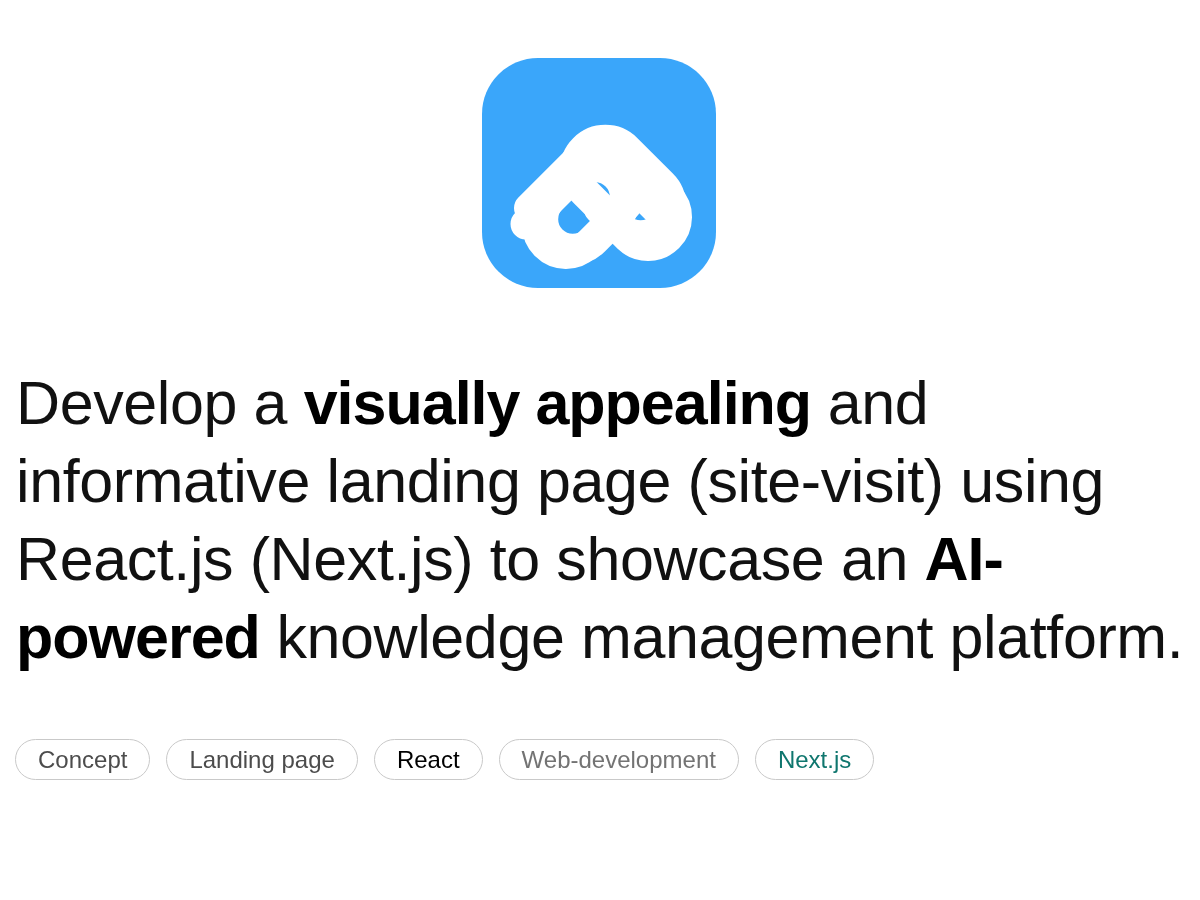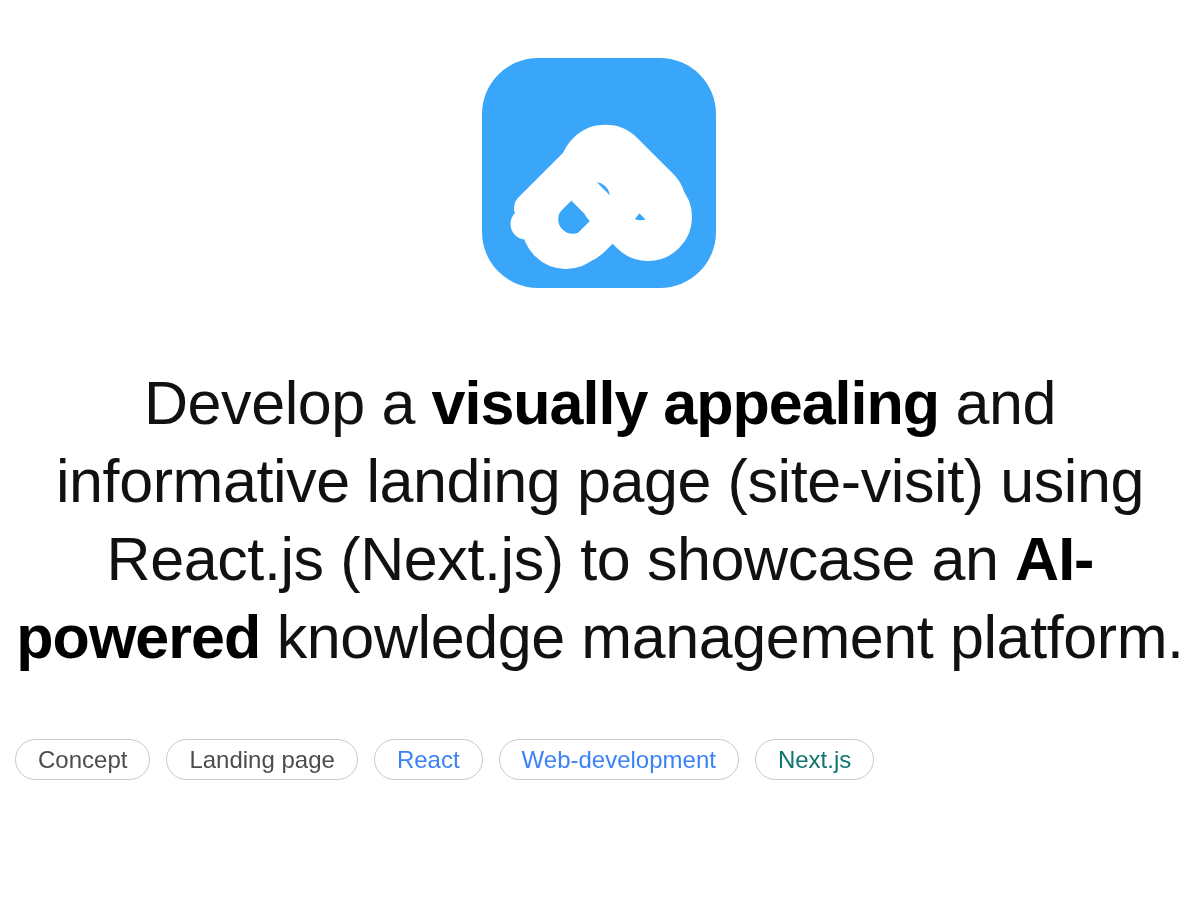--- a/index.html
+++ b/index.html
@@ -157,25 +157,25 @@
           <rect x="86" y="100" width="110" height="60" rx="30" ry="30" transform="rotate(45 141 130)"></rect>
 
           <path d="M 44 166 L 111 99"></path>
           <path d="M 190 166 L 123 99"></path>
           <path d="M 111 99 a 9 9 0 0 1 12 0"></path>
         </g>
       </svg>
     </div>
   </div>
 
-  <div class="headline" style="color: rgb(17, 17, 17); text-align: center;">
+  <div class="headline" style="color: rgb(17, 17, 17);">
     <span>Develop a </span><span class="bold">visually appealing</span><span> and informative landing page (site-visit) using React.js (Next.js) to showcase an </span><span class="bold">AI-powered</span><span> knowledge management platform.</span>
   </div>
 
   <div class="tags">
     <span class="tag" style="border-color: rgb(201, 201, 201); color: rgb(76, 76, 76);">Concept</span>
     <span class="tag" style="border-color: rgb(201, 201, 201); color: rgb(76, 76, 76);">Landing page</span>
-    <span class="tag" style="border-color: rgb(201, 201, 201); color: #3b82f6;">React</span>
-    <span class="tag" style="border-color: rgb(201, 201, 201); color: #3b82f6;">Web-development</span>
+    <span class="tag" style="border-color: rgb(201, 201, 201); color: #000000;">React</span>
+    <span class="tag" style="border-color: rgb(201, 201, 201); color: #737373;">Web-development</span>
     <span class="tag" style="border-color: rgb(201, 201, 201); color: #0f766e;">Next.js</span>
   </div>
 
 </div>
 
 </body></html>

